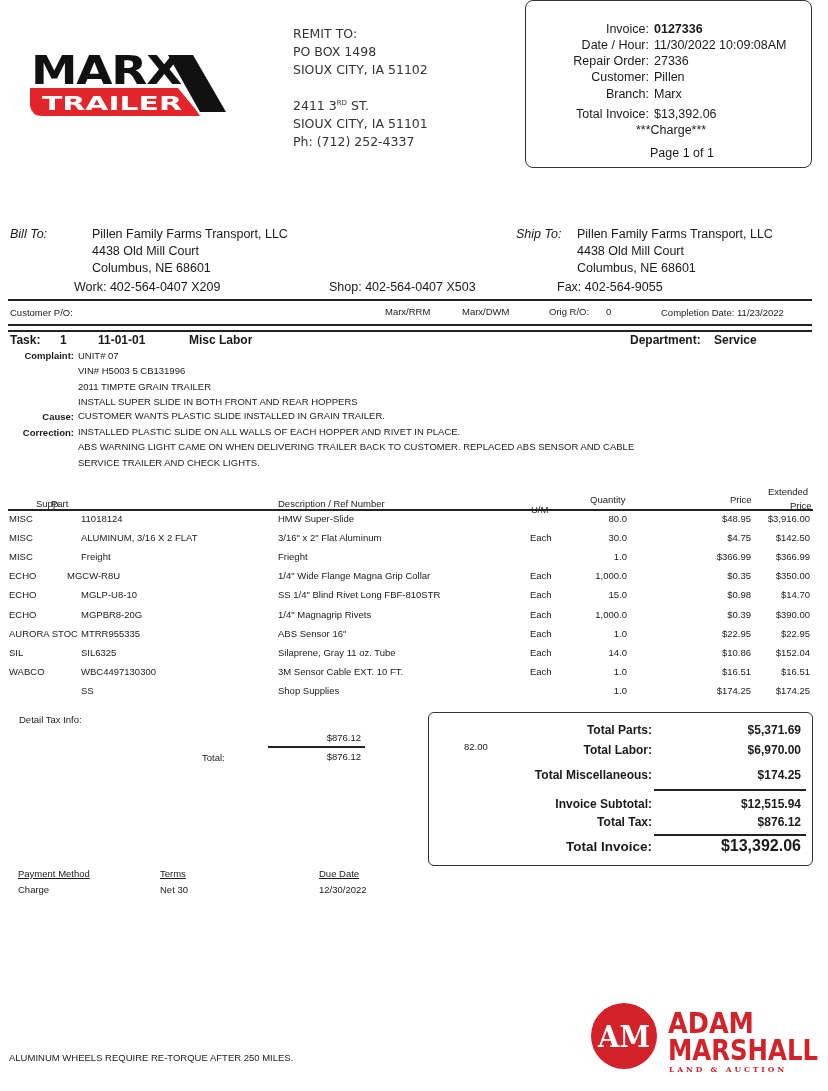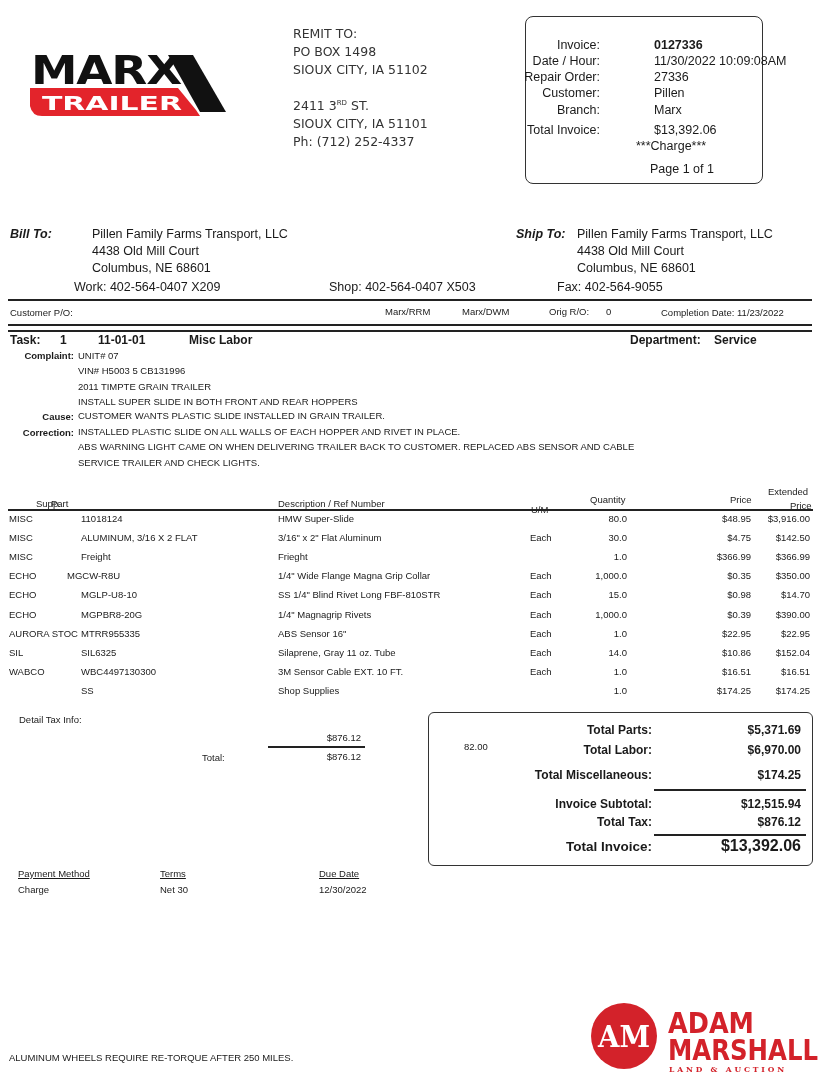--- a/index.html
+++ b/index.html
@@ -7,27 +7,27 @@
   body { position: relative; font-family: "Liberation Sans", sans-serif; color: #1a1a1a; }
   .abs { position: absolute; }
 
   
   #marx-logo { left: 28px; top: 50px; width: 200px; height: 68px; }
   
   .remit { font-family: "DejaVu Sans", sans-serif; font-size: 12.5px; color: #333; line-height: 18px; }
   .remit sup { font-size: 7px; }
 
   
-  #info-box { left: 525px; top: 16px; width: 238px; height: 168px; border: 1.6px solid #333; border-radius: 8px; }
+  #info-box { left: 525px; top: 0; width: 287px; height: 168px; border: 1.6px solid #333; border-radius: 8px; }
   .info-row { position: absolute; font-size: 12.5px; line-height: 16px; white-space: nowrap; }
   .info-label { position: absolute; right: 162px; text-align: right; }
   .info-val { position: absolute; left: 128px; }
 
   .addr { font-size: 12.5px; line-height: 17px; }
-  .bold-italic { font-weight: bold; font-style: italic; font-size: 12.5px; }
+  .bold-italic { font-weight: normal; font-style: italic; font-size: 12.5px; }
 
   .rule { position: absolute; left: 8px; width: 804px; background: #222; }
 
   .small { font-size: 9.5px; }
   .task { font-size: 12px; font-weight: bold; }
   .notes { font-size: 9.5px; line-height: 15.4px; }
   .note-label { font-weight: bold; text-align: right; width: 74px; position: absolute; }
 
   .th { font-size: 9.5px; color: #222; position: absolute; }
   .row { position: absolute; left: 0; width: 828px; height: 19px; font-size: 9.5px; }

